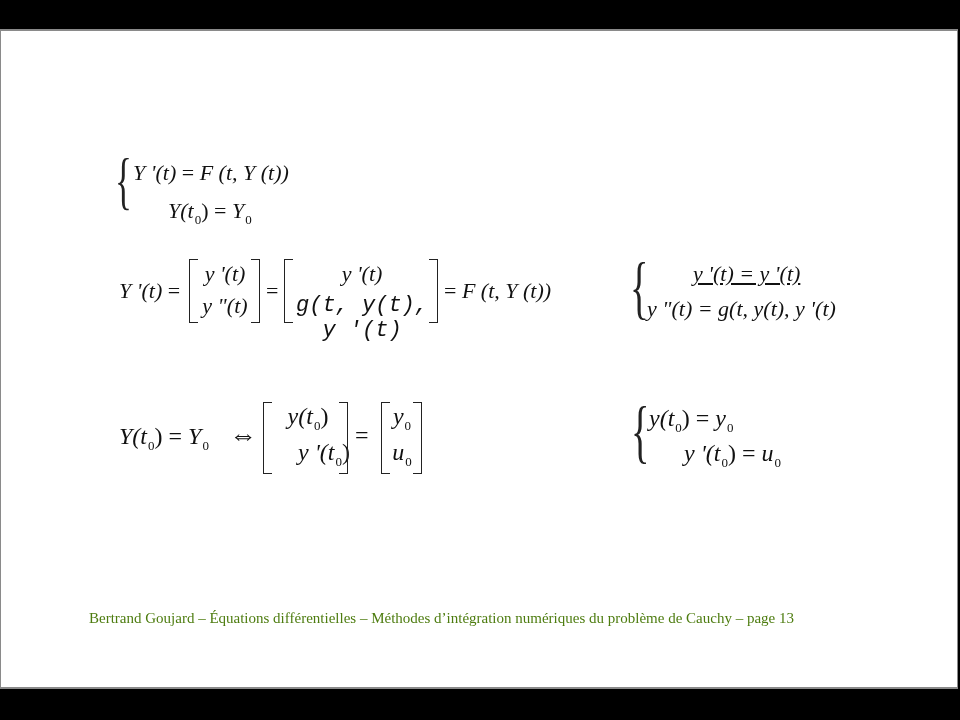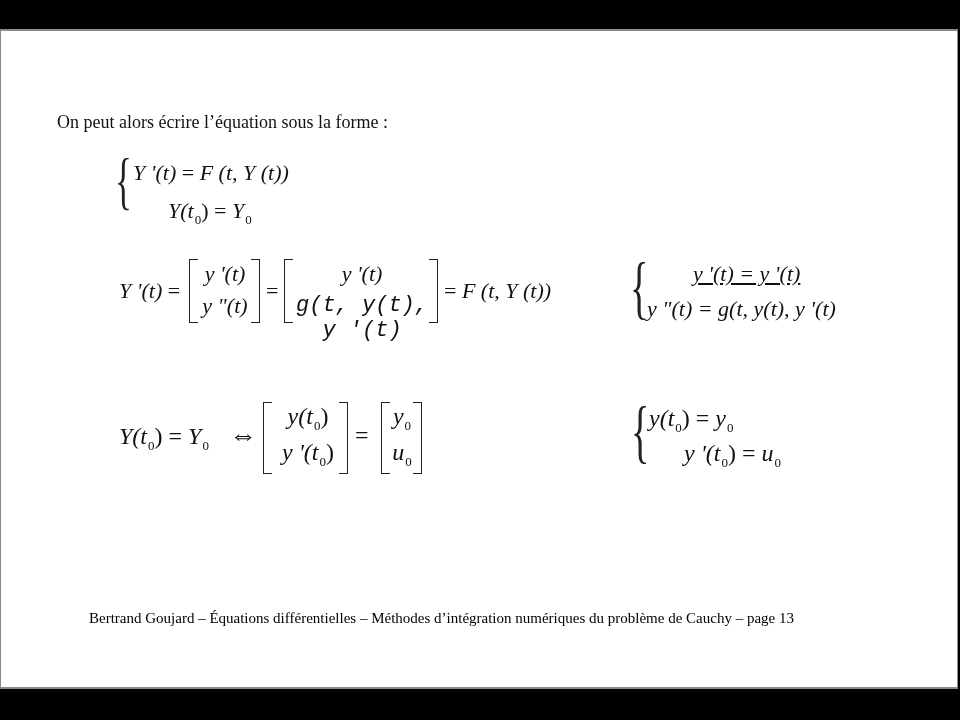--- a/index.html
+++ b/index.html
@@ -11,29 +11,28 @@
   .txt { font-size:18px; }
   .m { font-style:italic; }
   .up { font-style:normal; }
   .eq { font-size:22px; }
   .sub { font-size:13px; font-style:normal; position:relative; top:6px; margin-left:1px; }
   .brace { position:absolute; font-style:normal; font-weight:100; color:#222; }
   .bracket { position:absolute; border:1.6px solid #222; width:8px; }
   .bl { border-right:none; }
   .br { border-left:none; }
   .cell { position:absolute; text-align:center; }
-  .footer { font-size:15px; color:#000000; }
+  .footer { font-size:15px; color:#4d7c0f; }
   b { font-weight:bold; }
 </style>
 </head>
 <body>
 
 <div class="slide">
 
-  <div class="abs txt" style="left:56px; top:81px;">On peut alors écrire l’équation sous la forme :</div>
 
   <div>
     <span class="brace" style="left:114px; top:118px; font-size:64px; transform:scaleX(0.55); transform-origin:left top; line-height:1;">{</span>
     <div class="abs eq m" style="left:132px; top:129px;">
       <span>Y '(t)</span>
       <span class="up">=</span>
       <span>F (t, Y (t))</span>
     </div>
     <div class="abs eq m" style="left:167px; top:167px;">
       <span>Y(t</span><span class="sub">0</span><span class="up">)</span>
@@ -72,21 +71,21 @@
     <div class="abs eq m" style="left:118px; top:392px; font-size:24px;">
       <span>Y(t</span><span class="sub">0</span><span class="up">)</span>
       <span class="up">=</span>
       <span>Y</span><span class="sub">0</span>
     </div>
     <div class="abs" style="left:228px; top:388px; font-size:28px;">⇔</div>
     <div class="bracket bl" style="left:262px; top:371px; height:70px;"></div>
     <div class="cell eq m" style="left:270px; top:372px; width:74px; font-size:24px;text-align:center;">
       <span>y(t</span><span class="sub">0</span><span class="up">)</span>
     </div>
-    <div class="cell eq m" style="left:270px; top:408px; width:74px; font-size:24px;">
+    <div class="cell eq m" style="left:286px; top:408px; width:74px; font-size:24px;">
       <span>y '(t</span><span class="sub">0</span><span class="up">)</span>
     </div>
     <div class="bracket br" style="left:338px; top:371px; height:70px;"></div>
     <div class="abs eq" style="left:354px; top:391px; font-size:24px;">=</div>
     <div class="bracket bl" style="left:380px; top:371px; height:70px;"></div>
     <div class="cell eq m" style="left:386px; top:372px; width:30px; font-size:24px;">
       <span>y</span><span class="sub">0</span>
     </div>
     <div class="cell eq m" style="left:386px; top:408px; width:30px; font-size:24px;">
       <span>u</span><span class="sub">0</span>

